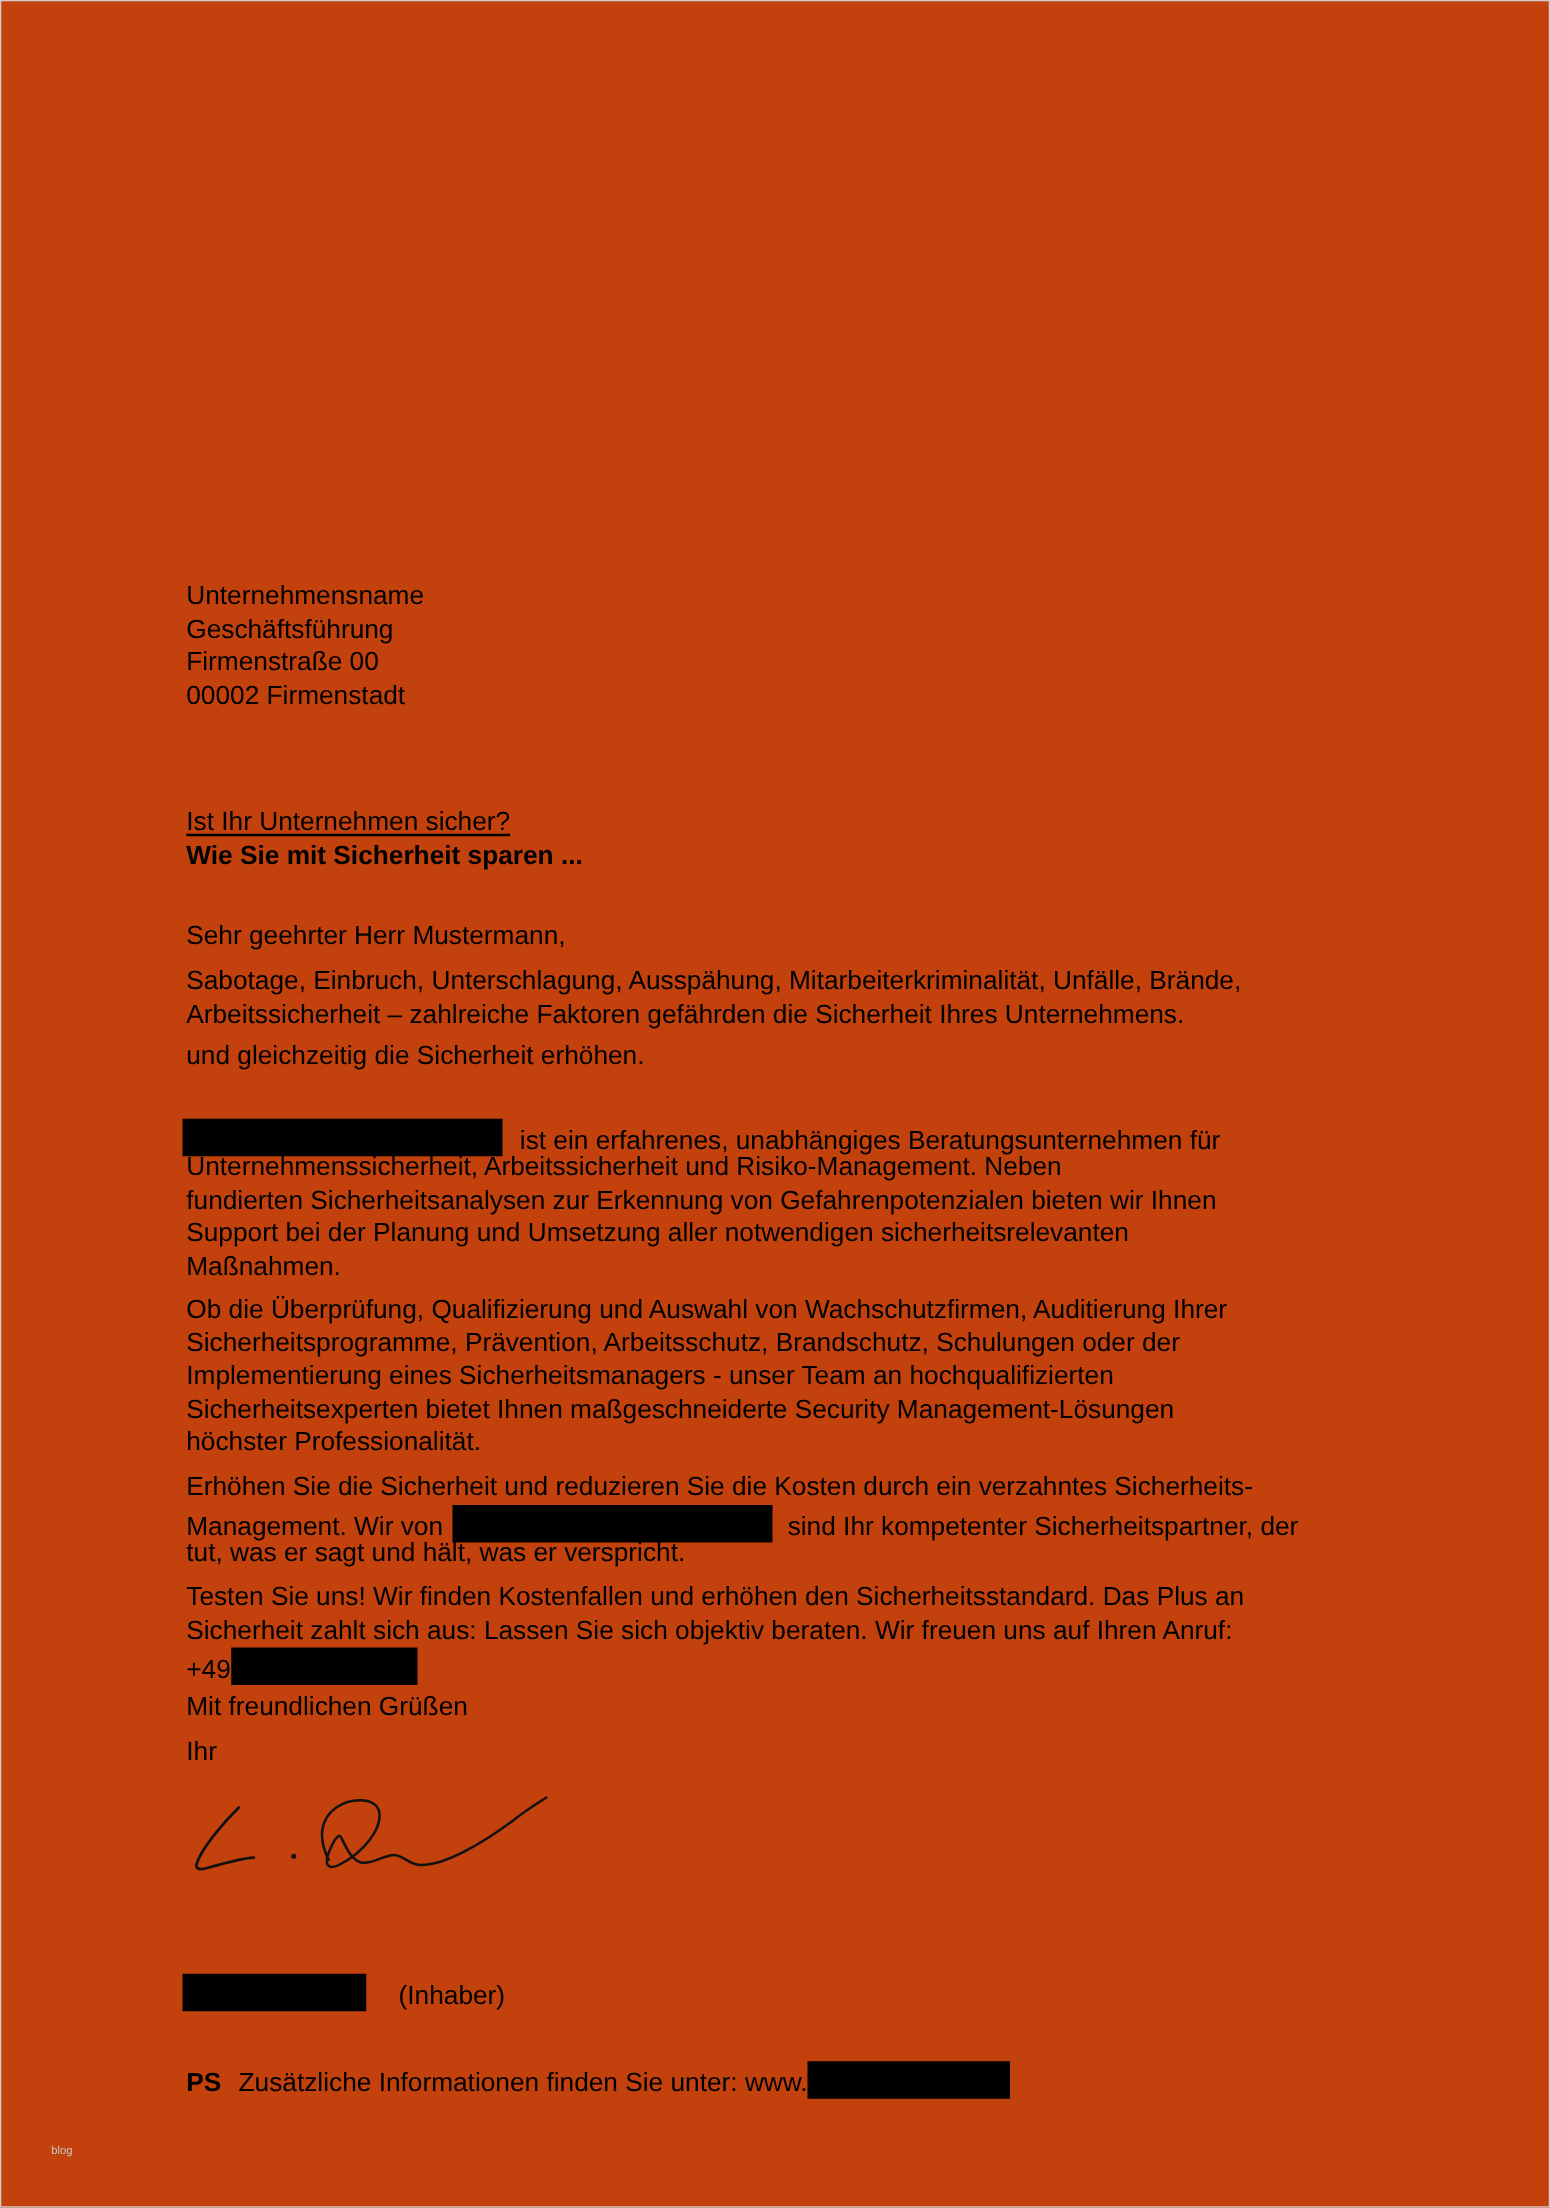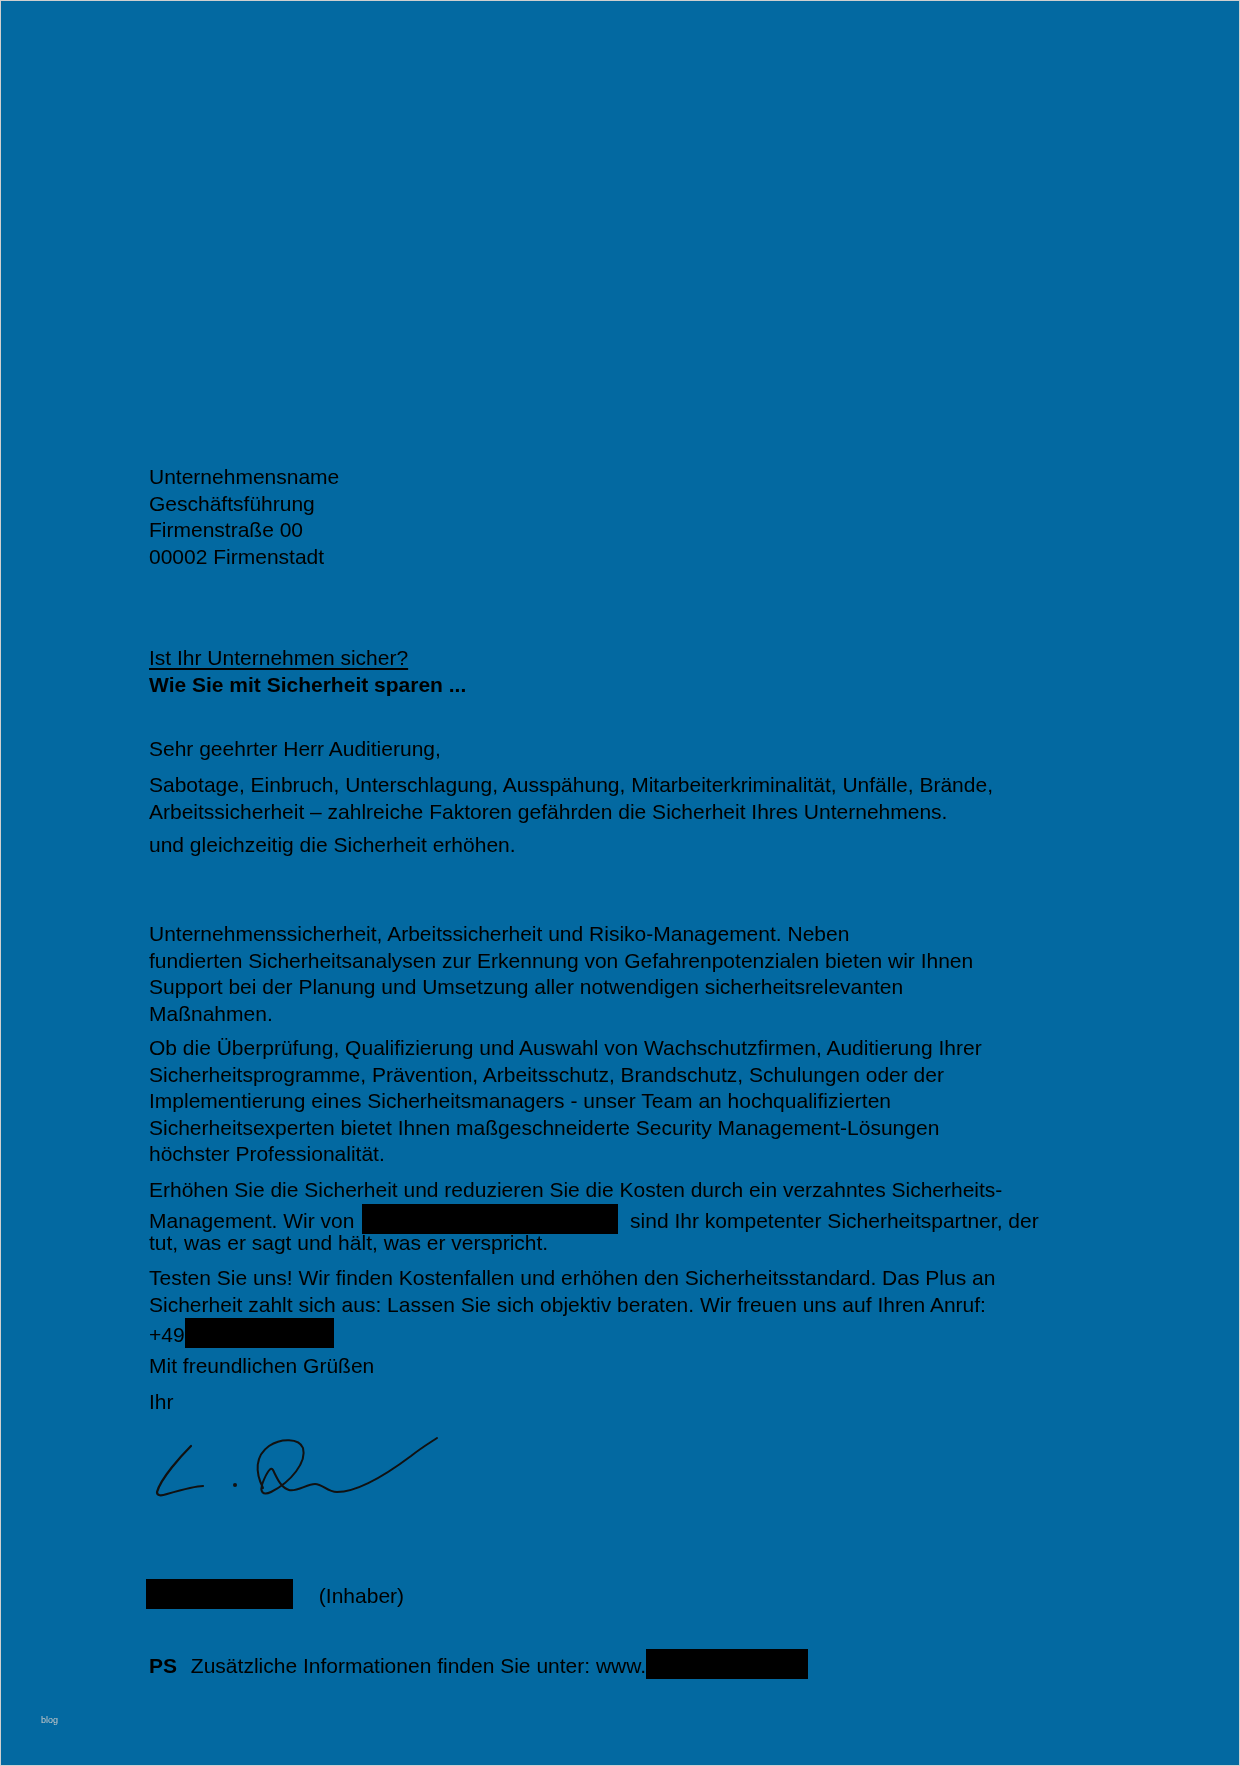--- a/index.html
+++ b/index.html
@@ -2,21 +2,21 @@
 <html><head>
 <meta charset="utf-8">
 <style>
   html, body { margin:0; padding:0; }
   body {
     width:1240px; height:1766px; background:#f4f4f4; position:relative; overflow:hidden;
     font-family:"Liberation Sans", sans-serif; color:#000;
   }
   .page {
     position:absolute; left:0; top:0; width:1238px; height:1764px;
-    border:1px solid #cfcfcf; background:#0369a1;
+    border:1px solid #cfcfcf; background:#c2410c;
   }
   .blk { position:absolute; left:148px; font-size:21px; line-height:26.5px; white-space:nowrap; }
   .line { display:block; height:26.5px; }
   .red { display:inline-block; background:#000; vertical-align:-6px; height:30px; }
   .u { text-decoration:underline; text-underline-offset:3px; }
   .b { font-weight:bold; }
   .wm { position:absolute; left:40px; top:1714px; font-size:9px; color:#c8c8c8; }
 </style>
 </head>
 <body>
@@ -29,32 +29,38 @@
     <span class="line">Firmenstraße 00</span>
     <span class="line">00002 Firmenstadt</span>
   </div>
 
   <div class="blk" style="top:604px;margin-top:40px;">
     <span class="line u">Ist Ihr Unternehmen sicher?</span>
     <span class="line b">Wie Sie mit Sicherheit sparen ...</span>
   </div>
 
   <div class="blk" style="top:735px;">
-    <span class="line">Sehr geehrter Herr Auditierung,</span>
+    <span class="line">Sehr geehrter Herr Mustermann,</span>
   </div>
 
   <div class="blk" style="top:771px;">
     <span class="line">Sabotage, Einbruch, Unterschlagung, Ausspähung, Mitarbeiterkriminalität, Unfälle, Brände,</span>
     <span class="line">Arbeitssicherheit – zahlreiche Faktoren gefährden die Sicherheit Ihres Unternehmens.</span>
   </div>
 
   <div class="blk" style="top:831px;">
     <span class="line">und gleichzeitig die Sicherheit erhöhen.</span>
   </div>
 
+  <div class="blk" style="top:894px; left:145px;">
+    <span class="line">
+      <span class="red" style="width:256px;"></span>
+      <span style="margin-left:8px;">ist ein erfahrenes, unabhängiges Beratungsunternehmen für</span>
+    </span>
+  </div>
   <div class="blk" style="top:920px;">
     <span class="line">Unternehmenssicherheit, Arbeitssicherheit und Risiko-Management. Neben</span>
     <span class="line">fundierten Sicherheitsanalysen zur Erkennung von Gefahrenpotenzialen bieten wir Ihnen</span>
     <span class="line">Support bei der Planung und Umsetzung aller notwendigen sicherheitsrelevanten</span>
     <span class="line">Maßnahmen.</span>
   </div>
 
   <div class="blk" style="top:1034px;">
     <span class="line">Ob die Überprüfung, Qualifizierung und Auswahl von Wachschutzfirmen, Auditierung Ihrer</span>
     <span class="line">Sicherheitsprogramme, Prävention, Arbeitsschutz, Brandschutz, Schulungen oder der</span>

